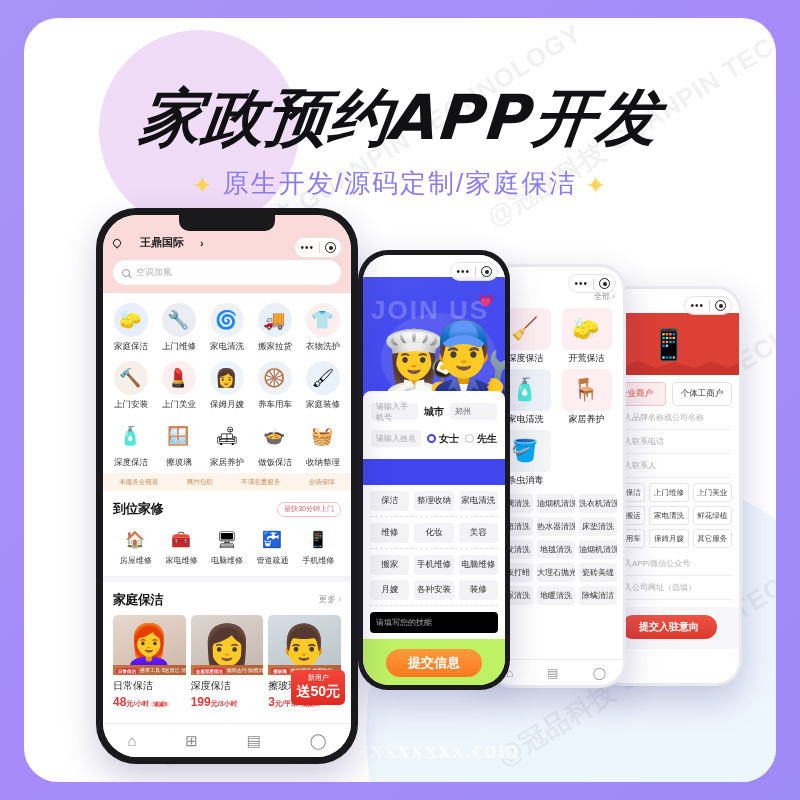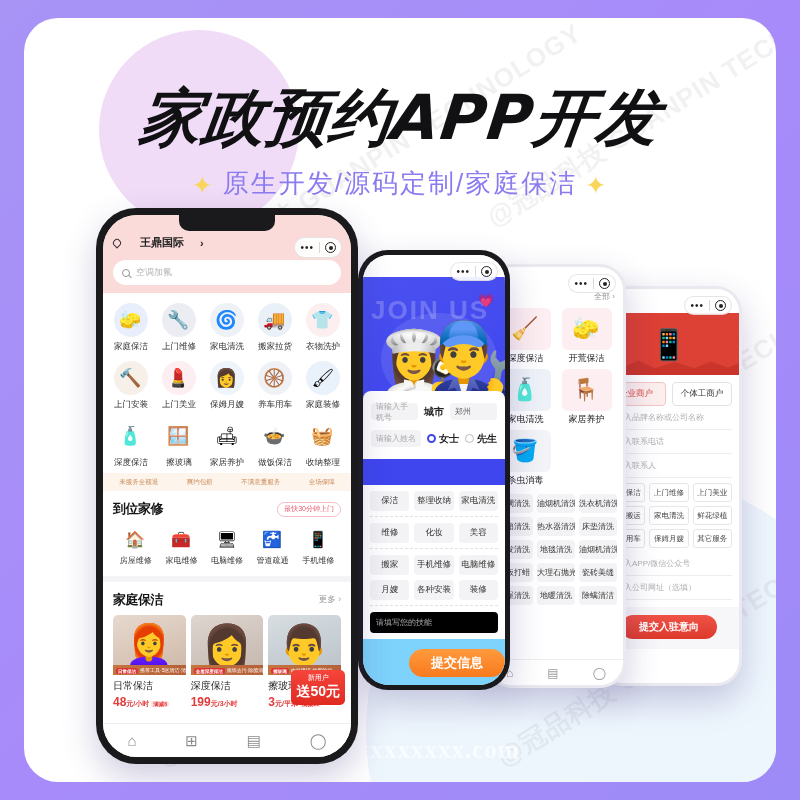--- a/index.html
+++ b/index.html
@@ -198,21 +198,21 @@
   .finp { flex: 1; background: #f3f3f5; border-radius: 4px; height: 17px; font-size: 8px; color: #aaa; display:flex; align-items:center; padding:0 5px;}
   .radio { display: flex; align-items: center; gap: 3px; font-size: 10px; font-weight: bold; color: #222; }
   .dot { width: 9px; height: 9px; border-radius: 50%; border: 2px solid #3f46ee; background: #fff; }
   .dot.off { border: 1.4px solid #bbb; }
   .p2-blue { background: #3f46ee; height: 26px; }
   .tagwrap { background: #fff; padding: 6px 7px; }
   .tagrow { display: flex; gap: 5px; margin-bottom: 5px; }
   .tg { flex: 1; background: #f3f3f5; border-radius: 4px; text-align: center; font-size: 8.5px; color: #333; padding: 4px 0; white-space: nowrap; overflow: hidden; }
   .divider-d { border-top: 1px dashed #e2e2e2; margin: 3px 0 6px; }
   .skill-inp { background: #000000; border-radius: 4px; font-size: 8px; color: #aaa; padding: 5px 6px; }
-  .p2-foot { background: #7dd3fc; padding: 10px 0 14px; display:flex; justify-content:flex-end; }
+  .p2-foot { background: #bef264; padding: 10px 0 14px; display:flex; justify-content:center; }
   .btn-orange {
     background: linear-gradient(180deg,#ff9a3c,#f97a1f); color: #fff;
     font-size: 13px; font-weight: bold; border-radius: 14px; padding: 5px 22px;
     white-space: nowrap;
   }
 
   
   .p3-top { padding: 24px 8px 4px; display: flex; justify-content: flex-end; }
   .all-link { font-size: 8px; color: #999; }
   .p3-grid { display: grid; grid-template-columns: repeat(2,1fr); padding: 2px 6px; row-gap: 4px; }

